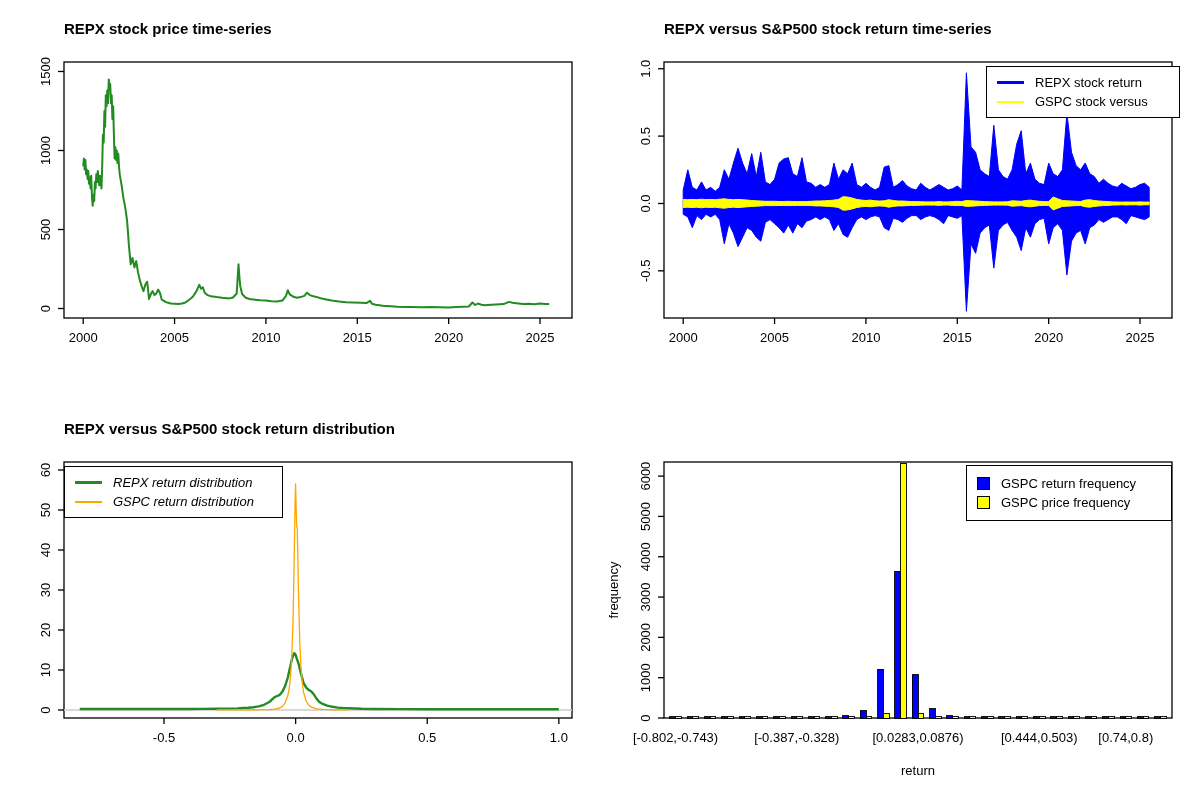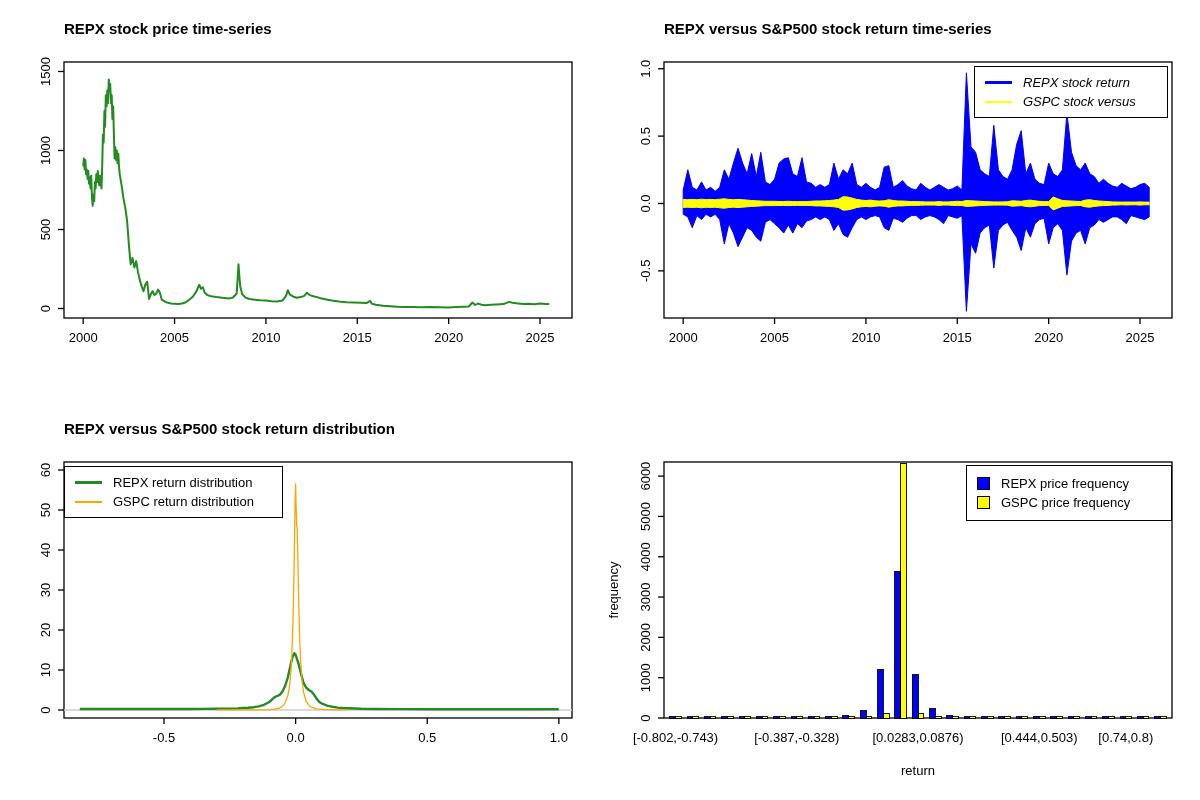--- a/index.html
+++ b/index.html
@@ -70,21 +70,21 @@
         <text x="50" y="270.8421052631579" text-anchor="middle" font-size="13" fill="#000" transform="rotate(-90 50 270.8421052631579)">-0.5</text>
         <line x1="58" y1="203.4736842105263" x2="64" y2="203.4736842105263" stroke="#000" stroke-width="1.3"></line>
         <text x="50" y="203.4736842105263" text-anchor="middle" font-size="13" fill="#000" transform="rotate(-90 50 203.4736842105263)">0.0</text>
         <line x1="58" y1="136.1052631578947" x2="64" y2="136.1052631578947" stroke="#000" stroke-width="1.3"></line>
         <text x="50" y="136.1052631578947" text-anchor="middle" font-size="13" fill="#000" transform="rotate(-90 50 136.1052631578947)">0.5</text>
         <line x1="58" y1="68.73684210526312" x2="64" y2="68.73684210526312" stroke="#000" stroke-width="1.3"></line>
         <text x="50" y="68.73684210526312" text-anchor="middle" font-size="13" fill="#000" transform="rotate(-90 50 68.73684210526312)">1.0</text>
         <path d="M83.2,190.0L87.8,169.8L92.3,187.3L96.9,190.0L101.5,181.9L106.0,190.0L110.6,187.3L115.2,191.3L119.7,187.3L124.3,169.8L128.9,179.2L133.4,163.1L138.0,148.2L142.6,163.1L147.1,173.8L151.7,153.6L156.3,176.5L160.8,152.3L165.4,181.9L170.0,184.6L174.6,179.2L179.1,163.1L183.7,159.0L188.3,157.7L192.8,173.8L197.4,176.5L202.0,157.7L206.5,181.9L211.1,183.3L215.7,187.3L220.2,184.6L224.8,187.3L229.4,184.6L233.9,163.1L238.5,179.2L243.1,169.8L247.6,173.8L252.2,163.1L256.8,184.6L261.4,187.3L265.9,183.3L270.5,187.3L275.1,190.0L279.6,187.3L284.2,167.1L288.8,165.7L293.3,187.3L297.9,184.6L302.5,180.6L307.0,186.0L311.6,188.7L316.2,190.0L320.7,183.3L325.3,187.3L329.9,190.0L334.4,187.3L339.0,184.6L343.6,187.3L348.2,190.0L352.7,188.7L357.3,186.0L361.9,190.0L366.4,72.8L371.0,146.9L375.6,152.3L380.1,169.8L384.7,173.8L389.3,176.5L393.8,125.3L398.4,169.8L403.0,176.5L407.5,179.2L412.1,169.8L416.7,144.2L421.2,130.7L425.8,173.8L430.4,163.1L434.9,179.2L439.5,183.3L444.1,184.6L448.7,163.1L453.2,173.8L457.8,176.5L462.4,169.8L466.9,113.2L471.5,152.3L476.1,165.7L480.6,169.8L485.2,163.1L489.8,173.8L494.3,176.5L498.9,183.3L503.5,179.2L508.0,183.3L512.6,186.0L517.2,187.3L521.7,183.3L526.3,186.0L530.9,188.7L535.5,187.3L540.0,184.6L544.6,183.3L549.2,187.3L549.2,216.9L544.6,219.6L540.0,218.3L535.5,216.9L530.9,215.6L526.3,223.7L521.7,219.6L517.2,216.9L512.6,216.9L508.0,219.6L503.5,222.3L498.9,219.6L494.3,225.0L489.8,227.7L485.2,243.9L480.6,230.4L476.1,233.1L471.5,241.2L466.9,274.9L462.4,230.4L457.8,223.7L453.2,227.7L448.7,243.9L444.1,218.3L439.5,219.6L434.9,223.7L430.4,237.2L425.8,227.7L421.2,250.6L416.7,237.2L412.1,230.4L407.5,222.3L403.0,225.0L398.4,230.4L393.8,268.1L389.3,225.0L384.7,227.7L380.1,233.1L375.6,253.3L371.0,243.9L366.4,311.3L361.9,215.6L357.3,218.3L352.7,216.9L348.2,215.6L343.6,223.7L339.0,219.6L334.4,216.9L329.9,215.6L325.3,216.9L320.7,219.6L316.2,215.6L311.6,215.6L307.0,218.3L302.5,222.3L297.9,219.6L293.3,218.3L288.8,230.4L284.2,227.7L279.6,216.9L275.1,215.6L270.5,216.9L265.9,219.6L261.4,216.9L256.8,219.6L252.2,227.7L247.6,237.2L243.1,234.5L238.5,223.7L233.9,230.4L229.4,219.6L224.8,216.9L220.2,219.6L215.7,216.9L211.1,219.6L206.5,221.0L202.0,227.7L197.4,223.7L192.8,233.1L188.3,225.0L183.7,233.1L179.1,227.7L174.6,223.7L170.0,219.6L165.4,222.3L160.8,241.2L156.3,237.2L151.7,230.4L147.1,227.7L142.6,237.2L138.0,246.6L133.4,233.1L128.9,223.7L124.3,243.9L119.7,219.6L115.2,214.3L110.6,216.9L106.0,214.3L101.5,219.6L96.9,215.6L92.3,227.7L87.8,216.9L83.2,214.3Z" fill="#0000FF" stroke="#0000FF" stroke-width="1"></path>
         <path d="M83.2,199.4L87.8,199.7L92.3,199.4L96.9,199.7L101.5,199.2L106.0,199.7L110.6,199.4L115.2,199.7L119.7,199.2L124.3,198.8L128.9,199.4L133.4,199.7L138.0,199.4L142.6,199.7L147.1,200.1L151.7,200.5L156.3,200.8L160.8,201.0L165.4,201.3L170.0,201.3L174.6,201.3L179.1,201.5L183.7,201.5L188.3,201.3L192.8,201.5L197.4,201.6L202.0,201.6L206.5,201.5L211.1,201.3L215.7,201.0L220.2,201.0L224.8,200.8L229.4,200.5L233.9,200.1L238.5,199.4L243.1,196.7L247.6,197.0L252.2,198.1L256.8,199.4L261.4,200.1L265.9,200.5L270.5,200.1L275.1,200.8L279.6,201.0L284.2,200.8L288.8,199.7L293.3,200.5L297.9,201.0L302.5,201.0L307.0,201.3L311.6,201.6L316.2,201.6L320.7,201.7L325.3,201.9L329.9,201.9L334.4,201.9L339.0,201.6L343.6,201.9L348.2,201.9L352.7,201.6L357.3,201.3L361.9,201.5L366.4,200.5L371.0,200.8L375.6,201.0L380.1,201.3L384.7,201.6L389.3,201.7L393.8,201.9L398.4,201.9L403.0,201.9L407.5,201.7L412.1,200.8L416.7,201.0L421.2,201.3L425.8,200.5L430.4,200.1L434.9,200.8L439.5,201.3L444.1,201.6L448.7,201.6L453.2,197.0L457.8,198.8L462.4,200.5L466.9,200.8L471.5,201.0L476.1,201.3L480.6,201.5L485.2,200.1L489.8,199.7L494.3,200.5L498.9,201.0L503.5,201.3L508.0,201.6L512.6,201.9L517.2,202.0L521.7,202.1L526.3,202.0L530.9,202.1L535.5,202.1L540.0,201.9L544.6,202.1L549.2,202.1L549.2,204.8L544.6,204.8L540.0,205.1L535.5,204.8L530.9,204.8L526.3,205.0L521.7,204.8L517.2,205.0L512.6,205.1L508.0,205.4L503.5,205.6L498.9,205.9L494.3,206.4L489.8,207.2L485.2,206.8L480.6,205.5L476.1,205.6L471.5,205.9L466.9,206.2L462.4,206.4L457.8,208.2L453.2,209.9L448.7,205.4L444.1,205.4L439.5,205.6L434.9,206.2L430.4,206.8L425.8,206.4L421.2,205.6L416.7,205.9L412.1,206.2L407.5,205.2L403.0,205.1L398.4,205.1L393.8,205.1L389.3,205.2L384.7,205.4L380.1,205.6L375.6,205.9L371.0,206.2L366.4,206.4L361.9,205.5L357.3,205.6L352.7,205.4L348.2,205.1L343.6,205.1L339.0,205.4L334.4,205.1L329.9,205.1L325.3,205.1L320.7,205.2L316.2,205.4L311.6,205.4L307.0,205.6L302.5,205.9L297.9,205.9L293.3,206.4L288.8,207.2L284.2,206.2L279.6,205.9L275.1,206.2L270.5,206.8L265.9,206.4L261.4,206.8L256.8,207.5L252.2,208.9L247.6,209.9L243.1,210.2L238.5,207.5L233.9,206.8L229.4,206.4L224.8,206.2L220.2,205.9L215.7,205.9L211.1,205.6L206.5,205.5L202.0,205.4L197.4,205.4L192.8,205.5L188.3,205.6L183.7,205.5L179.1,205.5L174.6,205.6L170.0,205.6L165.4,205.6L160.8,205.9L156.3,206.2L151.7,206.4L147.1,206.8L142.6,207.2L138.0,207.5L133.4,207.2L128.9,207.5L124.3,208.2L119.7,207.8L115.2,207.2L110.6,207.5L106.0,207.2L101.5,207.8L96.9,207.2L92.3,207.5L87.8,207.2L83.2,207.5Z" fill="#FFFF00" stroke="#FFFF00" stroke-width="1"></path>
       </svg>
-    <div class="legend" style="right:32px;top:66px;width:170px;height:36px;font-style:italic;">
+    <div class="legend" style="right:20px;top:66px;width:170px;height:36px;">
       <div class="legend-row">
         <span class="sw-line sw-thick" style="background: rgb(0, 0, 255);"></span>
         <span>REPX stock return</span>
       </div>
       <div class="legend-row">
         <span class="sw-line sw-thin" style="background: rgb(255, 255, 0);"></span>
         <span>GSPC stock versus</span>
       </div>
     </div>
   </div>
@@ -112,21 +112,21 @@
         <line x1="58" y1="150" x2="64" y2="150" stroke="#000" stroke-width="1.3"></line>
         <text x="50" y="150" text-anchor="middle" font-size="13" fill="#000" transform="rotate(-90 50 150)">40</text>
         <line x1="58" y1="110" x2="64" y2="110" stroke="#000" stroke-width="1.3"></line>
         <text x="50" y="110" text-anchor="middle" font-size="13" fill="#000" transform="rotate(-90 50 110)">50</text>
         <line x1="58" y1="70" x2="64" y2="70" stroke="#000" stroke-width="1.3"></line>
         <text x="50" y="70" text-anchor="middle" font-size="13" fill="#000" transform="rotate(-90 50 70)">60</text>
         <line x1="64" y1="310" x2="572" y2="310" stroke="#cccccc" stroke-width="1.5"></line>
         <polyline points="79.8,309.0 111.4,309.0 137.7,309.0 164.0,309.0 190.3,309.0 203.5,308.9 216.7,308.8 229.8,308.6 237.7,308.4 243.0,308.0 248.2,307.8 253.5,307.2 258.8,306.4 264.0,304.8 269.3,302.0 271.9,299.6 274.6,297.2 277.2,296.0 279.8,294.8 282.5,291.6 285.1,286.0 287.7,278.0 289.0,272.0 290.4,266.0 291.7,260.0 293.0,256.0 294.3,253.2 295.6,254.8 296.9,258.8 298.3,262.8 299.6,268.0 300.9,273.2 302.2,278.0 303.5,282.8 306.2,287.6 308.8,290.0 311.4,291.6 314.1,294.8 316.7,298.8 319.3,302.0 321.9,303.6 327.2,305.6 332.5,306.8 337.7,307.6 343.0,308.0 348.3,308.2 361.4,308.8 374.6,309.0 400.9,309.1 427.2,309.2 453.6,309.2 479.9,309.2 506.2,309.2 532.5,309.2 558.8,309.2" fill="none" stroke="#228B22" stroke-width="2.4" stroke-linejoin="round"></polyline>
         <polyline points="216.7,309.9 256.1,309.8 269.3,309.6 274.6,309.2 279.8,308.0 282.5,306.4 285.1,302.8 287.7,296.0 289.0,290.0 290.4,278.0 291.7,258.0 293.0,222.0 293.8,182.0 294.6,134.0 295.1,102.0 295.6,84.0 296.2,110.0 296.7,126.0 297.2,128.0 297.7,150.0 298.3,182.0 299.0,214.0 299.8,242.0 300.9,266.0 302.2,282.0 303.5,292.0 306.2,301.2 308.8,305.2 311.4,307.2 316.7,308.8 321.9,309.4 335.1,309.8 348.3,309.9" fill="none" stroke="#FFA500" stroke-width="1.3" stroke-linejoin="round"></polyline>
       </svg>
-    <div class="legend" style="left:64px;top:66px;width:195px;height:36px;">
+    <div class="legend" style="left:64px;top:66px;width:195px;height:36px;font-style:italic;">
       <div class="legend-row">
         <span class="sw-line sw-thick" style="background: rgb(34, 139, 34);"></span>
         <span>REPX return distribution</span>
       </div>
       <div class="legend-row">
         <span class="sw-line sw-thin" style="background: rgb(255, 165, 0);"></span>
         <span>GSPC return distribution</span>
       </div>
     </div>
   </div>
@@ -210,21 +210,21 @@
         <rect x="560.45" y="316.80" width="5.77" height="1.20" fill="#FFFF00" stroke="#000" stroke-width="0.9" shape-rendering="crispEdges"></rect>
         <text x="75.54545454545455" y="342" text-anchor="middle" font-size="13" fill="#000">[-0.802,-0.743)</text>
         <text x="196.77272727272728" y="342" text-anchor="middle" font-size="13" fill="#000">[-0.387,-0.328)</text>
         <text x="318" y="342" text-anchor="middle" font-size="13" fill="#000">[0.0283,0.0876)</text>
         <text x="439.2272727272727" y="342" text-anchor="middle" font-size="13" fill="#000">[0.444,0.503)</text>
         <text x="525.8181818181818" y="342" text-anchor="middle" font-size="13" fill="#000">[0.74,0.8)</text>
       </svg>
     <div class="legend" style="right:28px;top:65px;width:182px;height:40px;">
       <div class="legend-row">
         <span class="sw-square" style="background: rgb(0, 0, 255);"></span>
-        <span>REPX price frequency</span>
+        <span>GSPC return frequency</span>
       </div>
       <div class="legend-row">
         <span class="sw-square" style="background: rgb(255, 255, 0);"></span>
         <span>GSPC price frequency</span>
       </div>
     </div>
   </div>
 
 </div>
 

